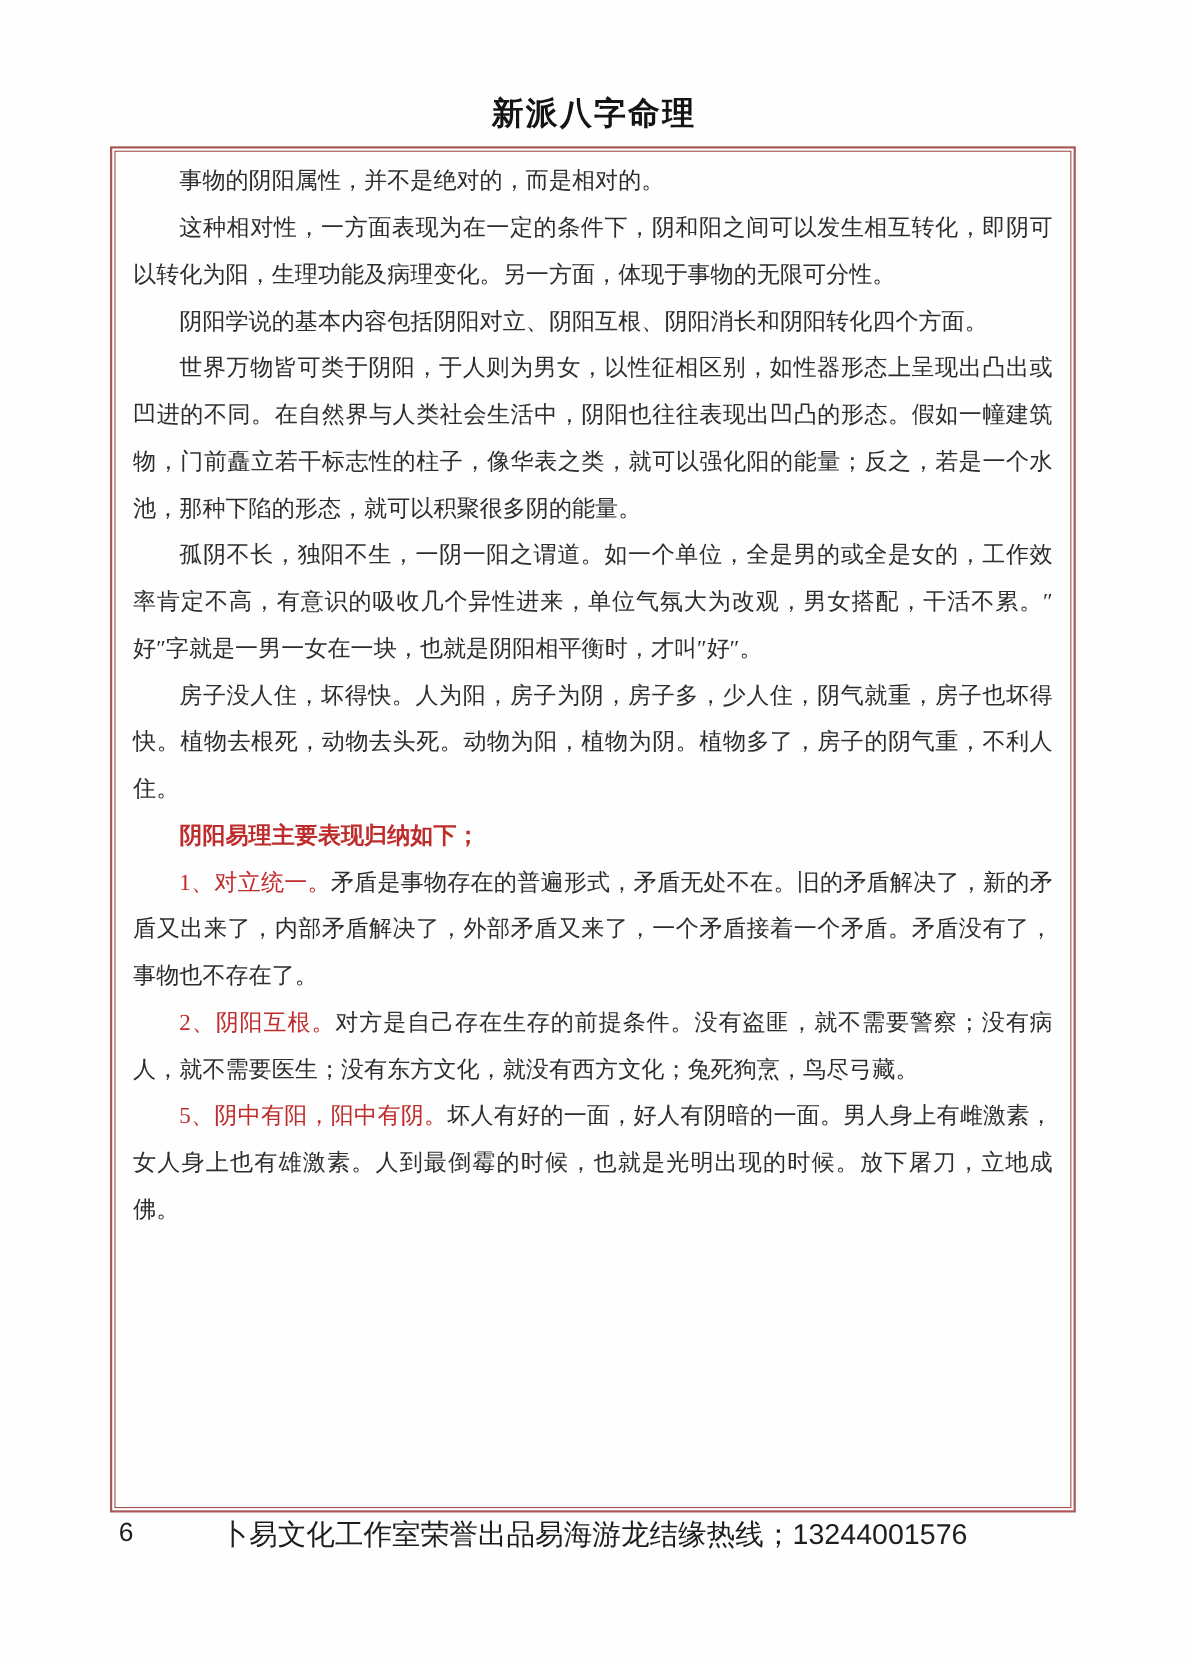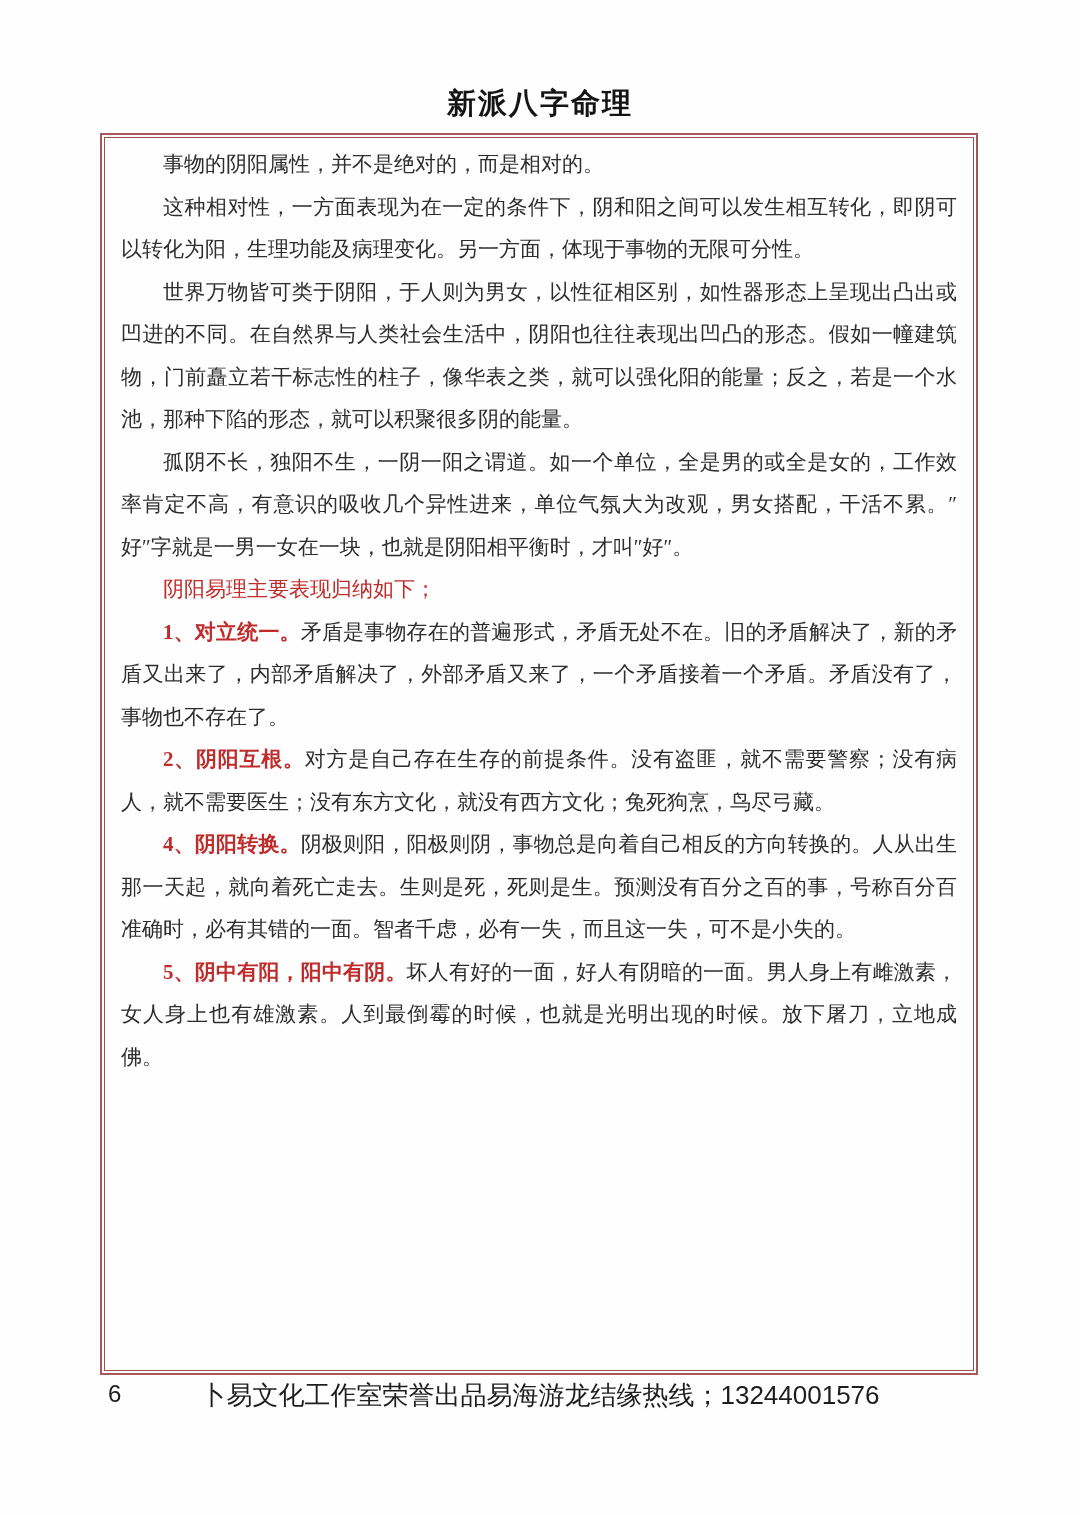--- a/index.html
+++ b/index.html
@@ -56,25 +56,25 @@
     line-height: 42.5px;
     color: var(--body-text);
     text-align: justify;
   }
   .para {
     margin: 0;
     text-indent: 2em;
   }
   .para.heading {
     color: var(--accent-red);
-    font-weight: normal;
+    font-weight: bold;
   }
   .lead {
     color: var(--accent-red);
-    font-weight: bold;
+    font-weight: normal;
   }
   .footer {
     position: absolute;
     top: 1378px;
     left: 0;
     width: 100%;
     height: 40px;
   }
   .page-num {
     position: absolute;
@@ -98,26 +98,27 @@
 
 <div class="page">
 
   <h1 class="doc-title">新派八字命理</h1>
 
   <div class="border-box">
     <div class="border-box-inner">
       <div class="content" id="content">
           <p class="para normal"><span>事物的阴阳属性，并不是绝对的，而是相对的。</span></p>
           <p class="para normal"><span>这种相对性，一方面表现为在一定的条件下，阴和阳之间可以发生相互转化，即阴可以转化为阳，生理功能及病理变化。另一方面，体现于事物的无限可分性。</span></p>
+          <p class="para normal"><span>阴阳学说的基本内容包括阴阳对立、阴阳互根、阴阳消长和阴阳转化四个方面。</span></p>
           <p class="para normal"><span>世界万物皆可类于阴阳，于人则为男女，以性征相区别，如性器形态上呈现出凸出或凹进的不同。在自然界与人类社会生活中，阴阳也往往表现出凹凸的形态。假如一幢建筑物，门前矗立若干标志性的柱子，像华表之类，就可以强化阳的能量；反之，若是一个水池，那种下陷的形态，就可以积聚很多阴的能量。</span></p>
           <p class="para normal"><span>孤阴不长，独阳不生，一阴一阳之谓道。如一个单位，全是男的或全是女的，工作效率肯定不高，有意识的吸收几个异性进来，单位气氛大为改观，男女搭配，干活不累。″好″字就是一男一女在一块，也就是阴阳相平衡时，才叫″好″。</span></p>
+          <p class="para normal"><span>房子没人住，坏得快。人为阳，房子为阴，房子多，少人住，阴气就重，房子也坏得快。植物去根死，动物去头死。动物为阳，植物为阴。植物多了，房子的阴气重，不利人住。</span></p>
           <p class="para heading"><span>阴阳易理主要表现归纳如下；</span></p>
           <p class="para item"><span class="lead">1、对立统一。</span><span>矛盾是事物存在的普遍形式，矛盾无处不在。旧的矛盾解决了，新的矛盾又出来了，内部矛盾解决了，外部矛盾又来了，一个矛盾接着一个矛盾。矛盾没有了，事物也不存在了。</span></p>
           <p class="para item"><span class="lead">2、阴阳互根。</span><span>对方是自己存在生存的前提条件。没有盗匪，就不需要警察；没有病人，就不需要医生；没有东方文化，就没有西方文化；兔死狗烹，鸟尽弓藏。</span></p>
-          <p class="para item"><span class="lead">4、阴阳转换。</span><span>阴极则阳，阳极则阴，事物总是向着自己相反的方向转换的。人从出生那一天起，就向着死亡走去。生则是死，死则是生。预测没有百分之百的事，号称百分百准确时，必有其错的一面。智者千虑，必有一失，而且这一失，可不是小失的。</span></p>
           <p class="para item"><span class="lead">5、阴中有阳，阳中有阴。</span><span>坏人有好的一面，好人有阴暗的一面。男人身上有雌激素，女人身上也有雄激素。人到最倒霉的时候，也就是光明出现的时候。放下屠刀，立地成佛。</span></p>
         </div>
     </div>
   </div>
 
   <div class="footer">
     <span class="page-num">6</span>
     <span class="credit">卜易文化工作室荣誉出品易海游龙结缘热线；13244001576</span>
   </div>
 

